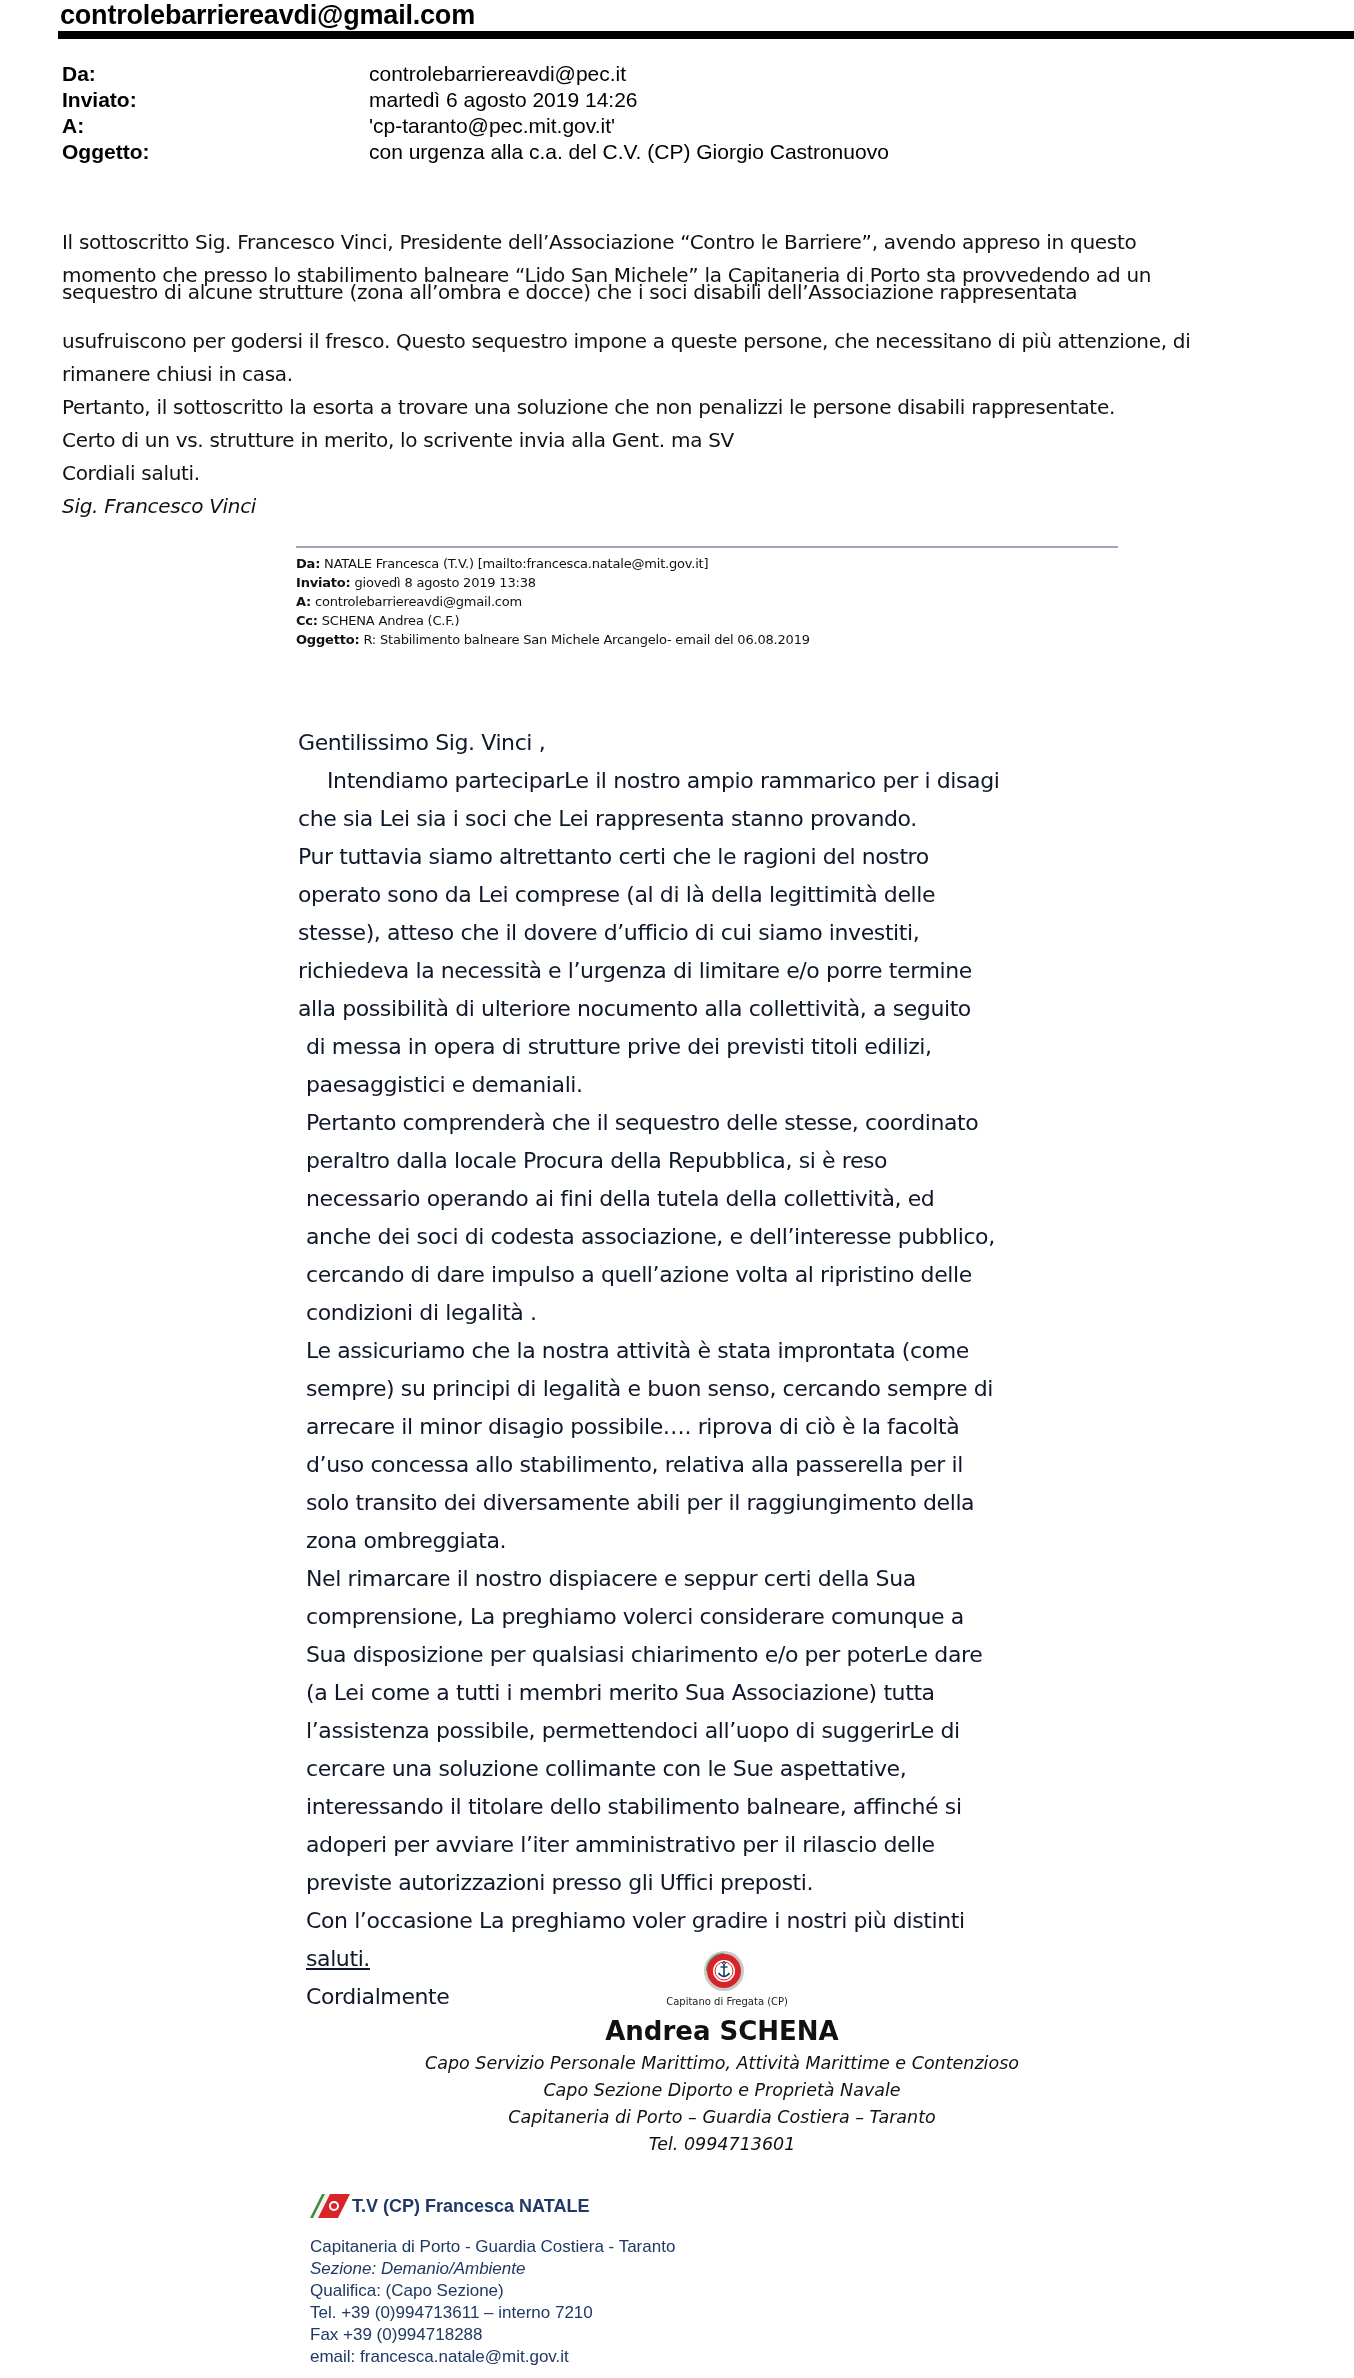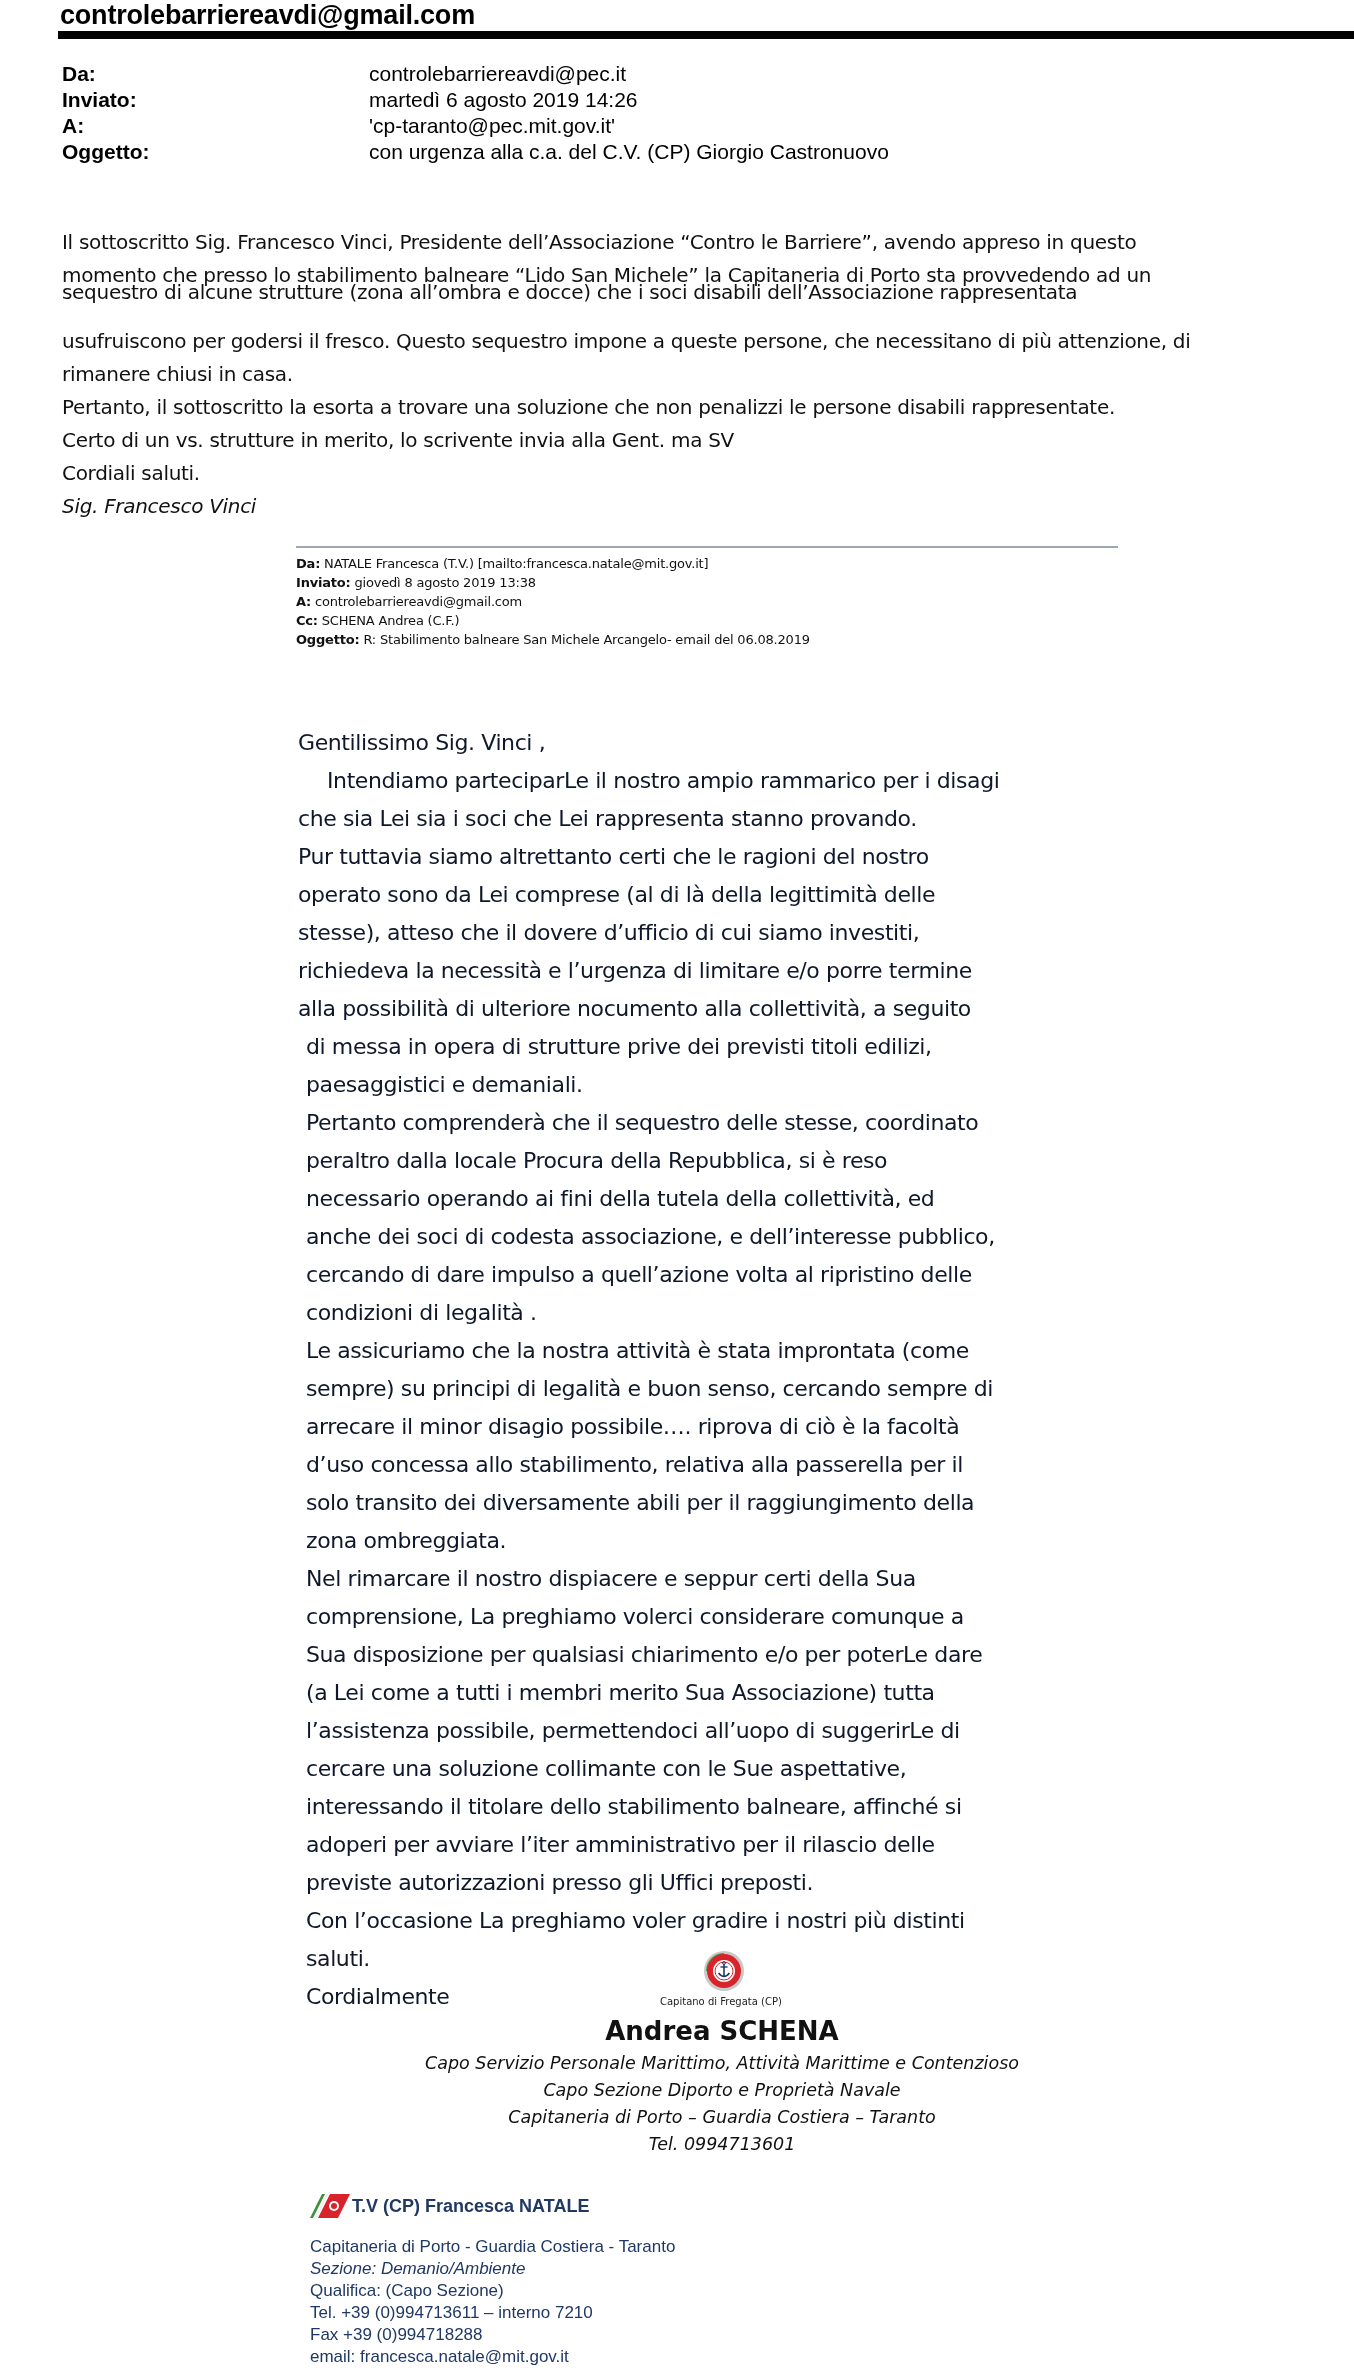--- a/index.html
+++ b/index.html
@@ -17,21 +17,21 @@
   .body1 { left: 62px; font-size: 20px; color: #111; line-height: 33px; letter-spacing: -0.3px; }
   .body1.it { font-style: italic; }
 
   #fwd-sep { left: 296px; top: 546px; width: 822px; height: 2px; background: #9ea6b8; }
   .fwd { left: 296px; font-size: 13px; color: #111; line-height: 19px; letter-spacing: -0.2px; }
   .fwd b { font-weight: bold; }
 
   .reply { font-size: 22px; color: #0f172a; line-height: 38px; letter-spacing: -0.4px; }
 
   #cg-logo { left: 703px; top: 1950px; width: 42px; height: 42px; }
-  #cg-rank { left: 660px; top: 1996px; width: 128px; text-align: left; font-size: 10px; color: #222; }
+  #cg-rank { left: 660px; top: 1996px; width: 128px; text-align: right; font-size: 10px; color: #222; }
   #sig-name { left: 472px; top: 2016px; width: 500px; text-align: center; font-size: 26px; font-weight: bold; color: #111; }
   .sig-line { left: 372px; width: 700px; text-align: center; font-size: 17.5px; font-style: italic; color: #111; line-height: 27px; }
 
   #natale-logo { left: 308px; top: 2194px; width: 42px; height: 24px; }
   #natale-name { left: 352px; top: 2196px; font-size: 18px; font-weight: bold; color: #1f3864; }
   .natale-line { left: 310px; font-size: 17px; color: #1f3864; line-height: 22px; }
   .natale-line.it { font-style: italic; }
 </style>
 </head>
 <body>
@@ -97,21 +97,21 @@
     <div class="abs cal reply" style="top: 1560px; left: 306px;">Nel rimarcare il nostro dispiacere e seppur certi della Sua</div>
     <div class="abs cal reply" style="top: 1598px; left: 306px;">comprensione, La preghiamo volerci considerare comunque a</div>
     <div class="abs cal reply" style="top: 1636px; left: 306px;">Sua disposizione per qualsiasi chiarimento e/o per poterLe dare</div>
     <div class="abs cal reply" style="top: 1674px; left: 306px;">(a Lei come a tutti i membri merito Sua Associazione) tutta</div>
     <div class="abs cal reply" style="top: 1712px; left: 306px;">l’assistenza possibile, permettendoci all’uopo di suggerirLe di</div>
     <div class="abs cal reply" style="top: 1750px; left: 306px;">cercare una soluzione collimante con le Sue aspettative,</div>
     <div class="abs cal reply" style="top: 1788px; left: 306px;">interessando il titolare dello stabilimento balneare, affinché si</div>
     <div class="abs cal reply" style="top: 1826px; left: 306px;">adoperi per avviare l’iter amministrativo per il rilascio delle</div>
     <div class="abs cal reply" style="top: 1864px; left: 306px;">previste autorizzazioni presso gli Uffici preposti.</div>
     <div class="abs cal reply" style="top: 1902px; left: 306px;">Con l’occasione La preghiamo voler gradire i nostri più distinti</div>
-    <div class="abs cal reply" style="top: 1940px; left: 306px;">saluti.</div>
+    <div class="abs cal reply" style="top: 1940px; left: 306px; text-decoration: underline;">saluti.</div>
     <div class="abs cal reply" style="top: 1978px; left: 306px;">Cordialmente</div>
   </div>
 
 <div>
   <div id="cg-logo" class="abs">
     <svg width="42" height="42" viewBox="0 0 42 42">
       <circle cx="21" cy="21" r="20" fill="#c9c9c9"></circle>
       <path d="M3 21 A18 18 0 0 1 21 3 L21 8 A13 13 0 0 0 8 21 Z" fill="#4a9a4a"></path>
       <circle cx="21" cy="21" r="17" fill="#d8232a"></circle>
       <circle cx="21" cy="21" r="11" fill="#ffffff"></circle>

